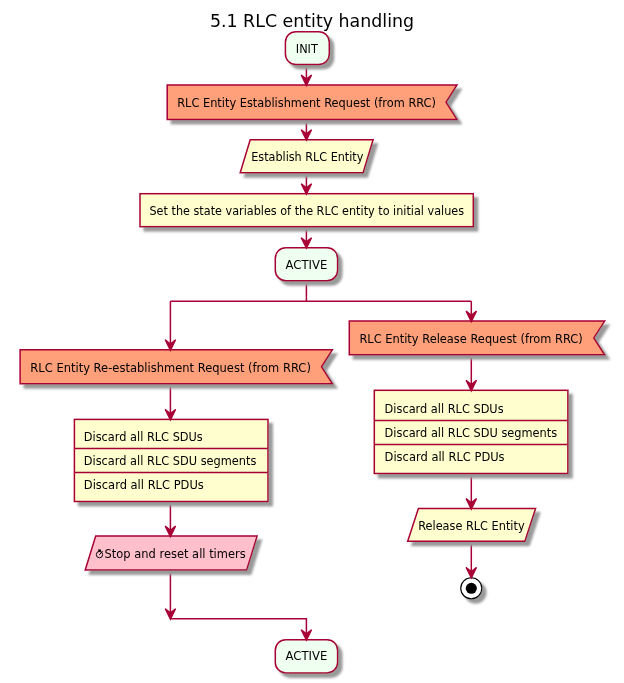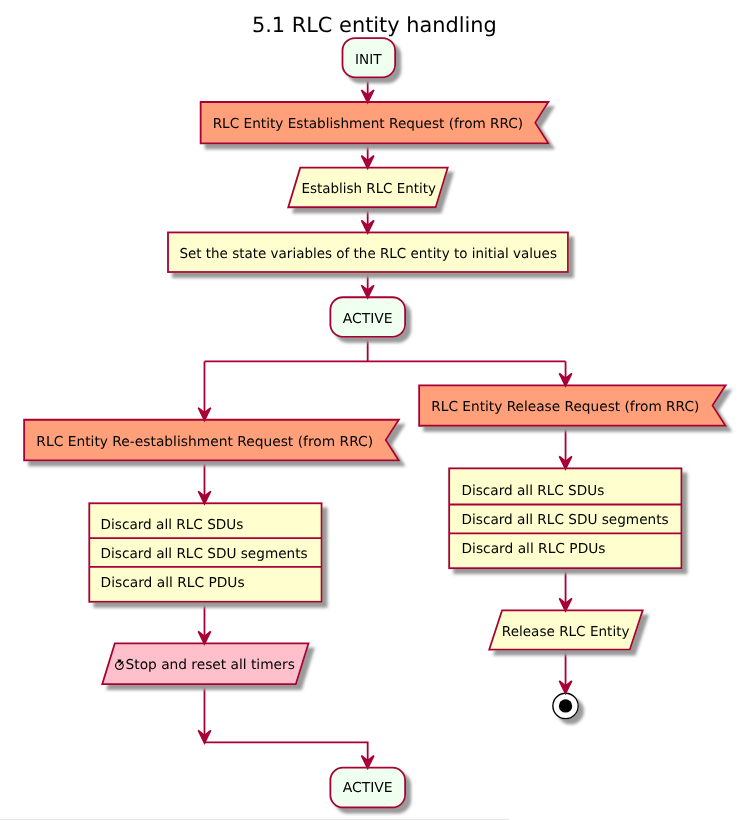--- a/index.html
+++ b/index.html
@@ -1,21 +1,21 @@
 <!DOCTYPE html>
 <html><head>
 <meta charset="utf-8">
 <style>
   html, body { margin:0; padding:0; background:#FFFFFF; }
   body {
     width:624px; height:683px;
     font-family:"DejaVu Sans", sans-serif;
     overflow:hidden;
   }
-  #diagram { position:relative; width:576px; height:683px; background:#a3a3a3; }
+  #diagram { position:relative; width:576px; height:683px; background:#0f766e; }
   svg { display:block; }
   text { font-family:"DejaVu Sans", sans-serif; }
   .node-text { font-size:11.4px; fill:#000000; }
   .title-text { font-size:17.4px; fill:#000000; }
 </style>
 </head>
 <body>
 
 <div id="diagram">
 <svg id="canvas" width="624" height="683" viewBox="0 0 624 683" xmlns="http://www.w3.org/2000/svg">

